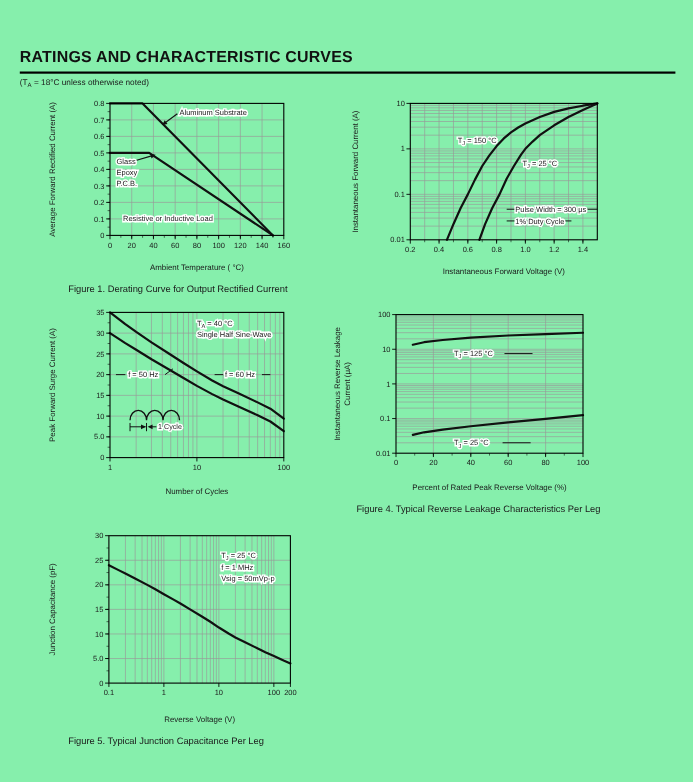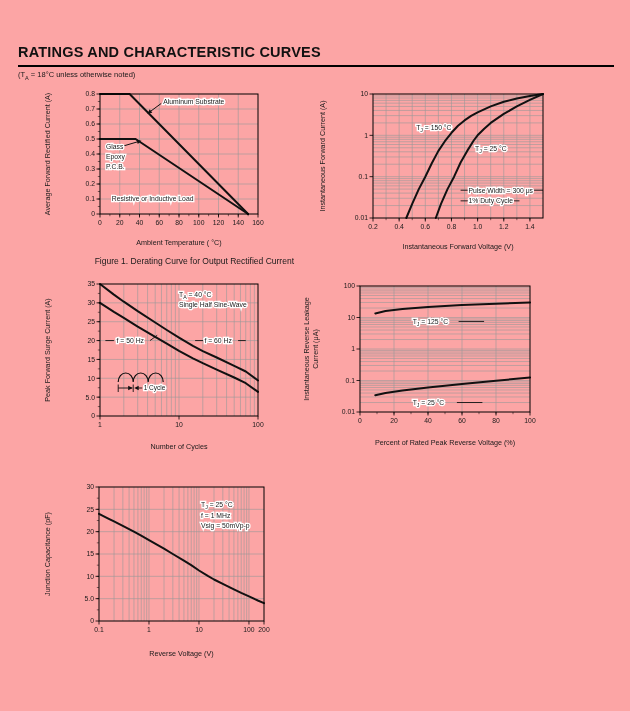--- a/index.html
+++ b/index.html
@@ -1,25 +1,25 @@
 <!DOCTYPE html>
 <html><head>
 <meta charset="utf-8">
 <style>
   html,body{margin:0;padding:0;background:#fff;}
-  .page{position:relative;width:630px;height:711px;background:#fca5a5;
+  .page{position:relative;width:630px;height:711px;background:#86efac;
         font-family:"Liberation Sans",sans-serif;color:#1a1a1a;overflow:hidden;}
   .header{position:absolute;left:18px;top:44px;right:16px;}
   .header h1{margin:0;font-size:14.5px;font-weight:bold;color:#111;
              letter-spacing:.2px;padding-bottom:5px;border-bottom:2px solid #000;}
   .subtitle{font-size:7.5px;margin-top:3px;color:#1a1a1a;}
   .subtitle sub{font-size:5.5px;}
   .fig{position:absolute;}
   .caption{position:relative;left:22px;margin:4px 0 0 0;font-size:8.5px;
-           text-align:right;line-height:1.3;color:#1a1a1a;}
+           text-align:left;line-height:1.3;color:#1a1a1a;}
   .caption.wide{width:272px;left:0;margin-left:3px;}
   svg text{fill:#1a1a1a;font-family:"Liberation Sans",sans-serif;}
   svg .anno{paint-order:stroke;stroke:#ffffff;stroke-width:2.6px;}
 </style>
 </head>
 <body>
 
 <div class="page">
 
   <div class="header">
@@ -375,20 +375,21 @@
         <line x1="160" y1="134" x2="160" y2="136.2" stroke="#000000" stroke-width="0.5"></line>
         <line x1="177" y1="134" x2="177" y2="136.2" stroke="#000000" stroke-width="0.5"></line>
         <line x1="194" y1="134" x2="194" y2="136.2" stroke="#000000" stroke-width="0.5"></line>
         <line x1="211" y1="134" x2="211" y2="136.2" stroke="#000000" stroke-width="0.5"></line>
         <text x="110.7" y="45.835570203161446" text-anchor="start" font-size="6.8px" class="anno"><tspan>T</tspan><tspan dy="2" font-size="5.2px">J</tspan><tspan dy="-2"> = 125 °C</tspan></text>
         <text x="110.7" y="126.9175551365846" text-anchor="start" font-size="6.8px" class="anno"><tspan>T</tspan><tspan dy="2" font-size="5.2px">J</tspan><tspan dy="-2"> = 25 °C</tspan></text>
         <text x="143" y="167" text-anchor="middle" font-size="7.2px"><tspan>Percent of Rated Peak Reverse Voltage (%)</tspan></text>
         <text x="7" y="71" text-anchor="middle" font-size="7.2px" transform="rotate(-90 7 71)"><tspan>Instantaneous Reverse Leakage</tspan></text>
         <text x="16" y="71" text-anchor="middle" font-size="7.2px" transform="rotate(-90 16 71)"><tspan>Current (μA)</tspan></text>
       </svg>
+    <p class="caption">Figure 4. Typical Reverse Leakage Characteristics Per Leg</p>
   </div>
 
   <div class="fig" style="left:40px;top:479px;">
     <svg width="240" height="180" viewBox="0 0 240 180">
         <line x1="74.04680337646133" y1="8" x2="74.04680337646133" y2="142" stroke="#999999" stroke-width="0.6"></line>
         <line x1="82.84861910741569" y1="8" x2="82.84861910741569" y2="142" stroke="#999999" stroke-width="0.6"></line>
         <line x1="89.09360675292265" y1="8" x2="89.09360675292265" y2="142" stroke="#999999" stroke-width="0.6"></line>
         <line x1="93.93759549805156" y1="8" x2="93.93759549805156" y2="142" stroke="#999999" stroke-width="0.6"></line>
         <line x1="97.895422483877" y1="8" x2="97.895422483877" y2="142" stroke="#999999" stroke-width="0.6"></line>
         <line x1="101.24171752014168" y1="8" x2="101.24171752014168" y2="142" stroke="#999999" stroke-width="0.6"></line>
@@ -454,15 +455,16 @@
         <line x1="56.8" y1="52.66666666666667" x2="59" y2="52.66666666666667" stroke="#000000" stroke-width="0.5"></line>
         <line x1="56.8" y1="41.5" x2="59" y2="41.5" stroke="#000000" stroke-width="0.5"></line>
         <line x1="56.8" y1="30.33333333333333" x2="59" y2="30.33333333333333" stroke="#000000" stroke-width="0.5"></line>
         <line x1="56.8" y1="19.16666666666667" x2="59" y2="19.16666666666667" stroke="#000000" stroke-width="0.5"></line>
         <text x="161.03778623446163" y="28.26666666666666" text-anchor="start" font-size="6.8px" class="anno"><tspan>T</tspan><tspan dy="2" font-size="5.2px">J</tspan><tspan dy="-2"> = 25  °C</tspan></text>
         <text x="161.03778623446163" y="38.76666666666666" text-anchor="start" font-size="6.8px" class="anno"><tspan>f = 1 MHz</tspan></text>
         <text x="161.03778623446163" y="49.26666666666666" text-anchor="start" font-size="6.8px" class="anno"><tspan>Vsig = 50mVp-p</tspan></text>
         <text x="141.5" y="177" text-anchor="middle" font-size="7.2px"><tspan>Reverse Voltage (V)</tspan></text>
         <text x="10" y="75" text-anchor="middle" font-size="7.2px" transform="rotate(-90 10 75)"><tspan>Junction Capacitance (pF)</tspan></text>
       </svg>
+    <p class="caption">Figure 5. Typical Junction Capacitance Per Leg</p>
   </div>
 
 </div>
 
 </body></html>

